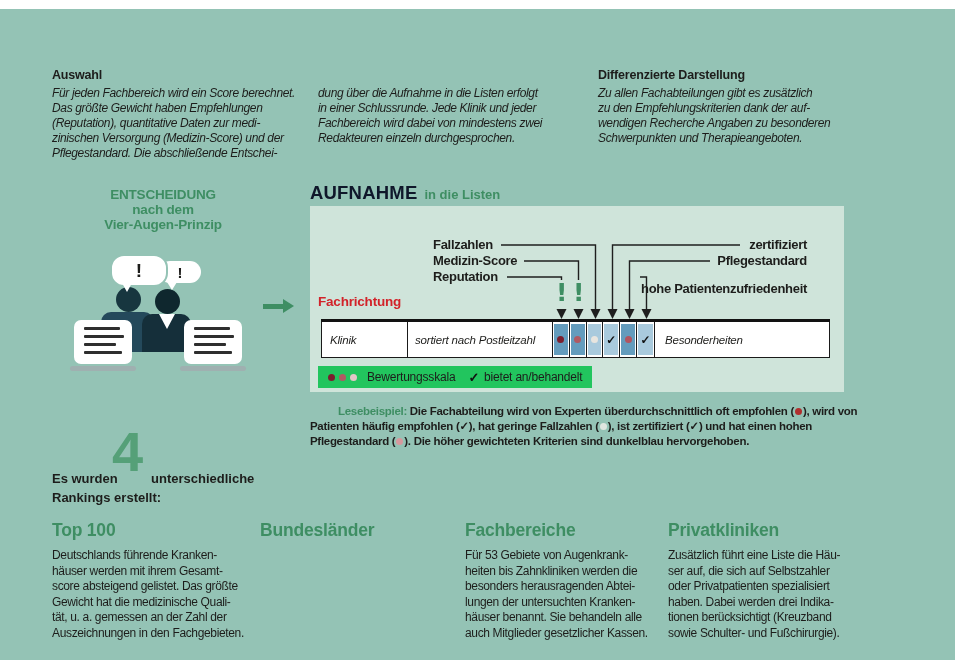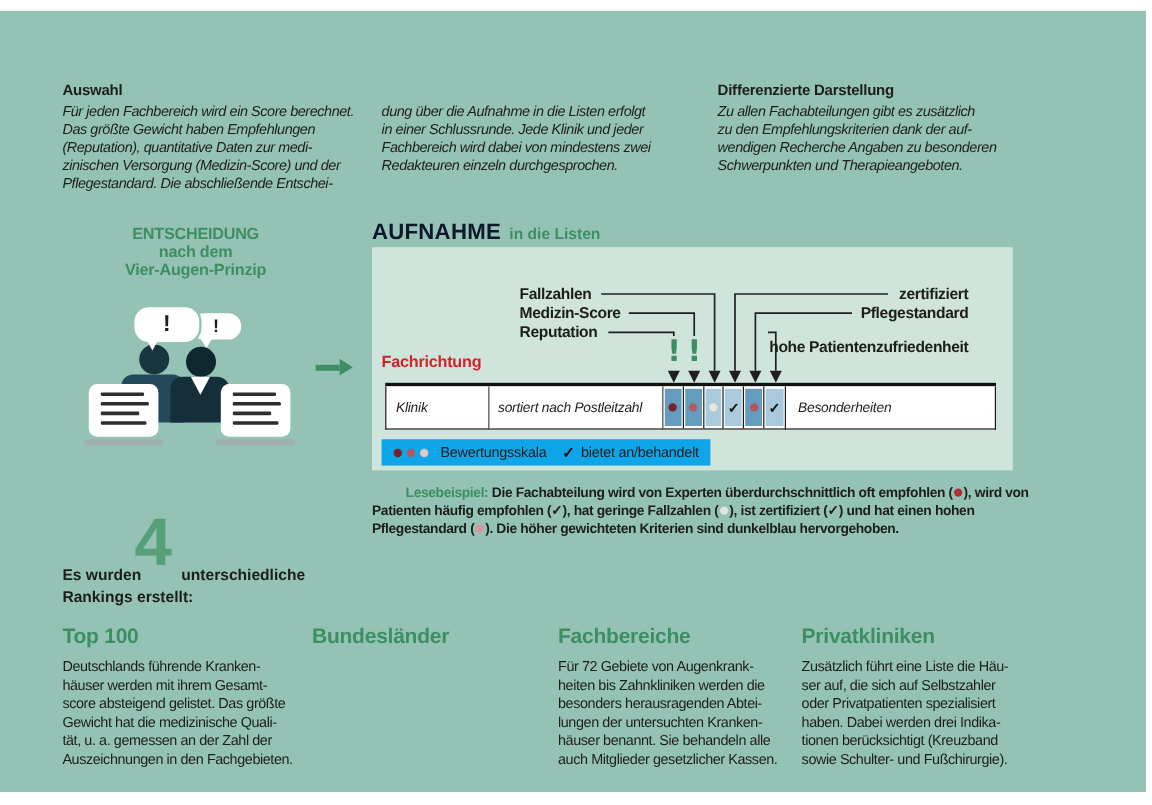--- a/index.html
+++ b/index.html
@@ -69,21 +69,21 @@
   .tc+ .tc, .tc+ #rating-cells, #rating-cells + .tc{border-left:none;}
   #tc-klinik{width:87px;padding-left:8px;}
   #tc-sort{width:145px;padding-left:7px;}
   #rating-cells{width:102px;display:flex;box-sizing:border-box;border:1px solid #1a1a1a;border-top:none;border-left:none;background:#fff;}
   .sym{width:17px;box-sizing:border-box;padding:2px 1px;}
   .sym:not(:last-child){border-right:1px solid #1a1a1a;}
   .sym-in{width:100%;height:100%;display:flex;align-items:center;justify-content:center;}
   #tc-besonderheiten{width:175px;padding-left:10px;}
   .dot{display:inline-block;width:7px;height:7px;border-radius:50%;}
   .check{font-weight:bold;font-size:12px;color:#111;font-style:normal;}
-  #legend{position:absolute;left:8px;top:160px;height:22px;background:#0ea5e9;display:flex;
+  #legend{position:absolute;left:8px;top:160px;height:22px;background:#22c55e;display:flex;
           align-items:center;padding:0 10px;font-size:12px;letter-spacing:-0.2px;gap:5px;}
   #legend-dots{display:flex;gap:4px;align-items:center;margin-right:5px;}
   #legend .check{margin-left:8px;font-size:13px;}
 
   #lesebeispiel{left:310px;top:404px;width:560px;font-size:11.5px;font-weight:bold;
                 line-height:15px;letter-spacing:-0.3px;}
   #lesebeispiel .dot{margin:0 1px;}
 
   
   #ri-pre{left:52px;top:471px;font-size:13px;font-weight:bold;}
@@ -268,21 +268,21 @@
 score absteigend gelistet. Das größte
 Gewicht hat die medizinische Quali-
 tät, u. a. gemessen an der Zahl der
 Auszeichnungen in den Fachgebieten.</div>
   </div>
   <div class="rank-col" id="rc1">
     <div class="rank-title">Bundesländer</div>
   </div>
   <div class="rank-col" id="rc2">
     <div class="rank-title">Fachbereiche</div>
-    <div class="rank-body pre">Für 72 Gebiete von Augenkrank-
+    <div class="rank-body pre">Für 53 Gebiete von Augenkrank-
 heiten bis Zahnkliniken werden die
 besonders herausragenden Abtei-
 lungen der untersuchten Kranken-
 häuser benannt. Sie behandeln alle
 auch Mitglieder gesetzlicher Kassen.</div>
   </div>
   <div class="rank-col" id="rc3">
     <div class="rank-title">Privatkliniken</div>
     <div class="rank-body pre">Zusätzlich führt eine Liste die Häu-
 ser auf, die sich auf Selbstzahler

